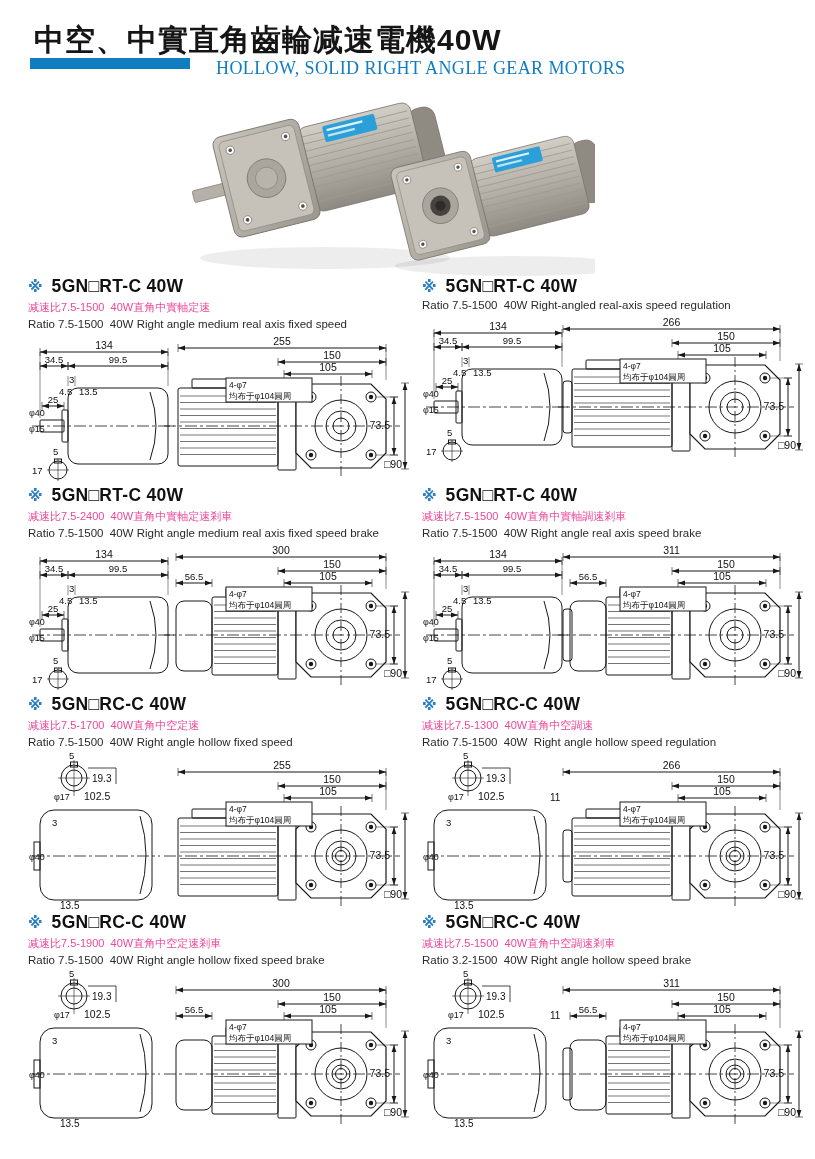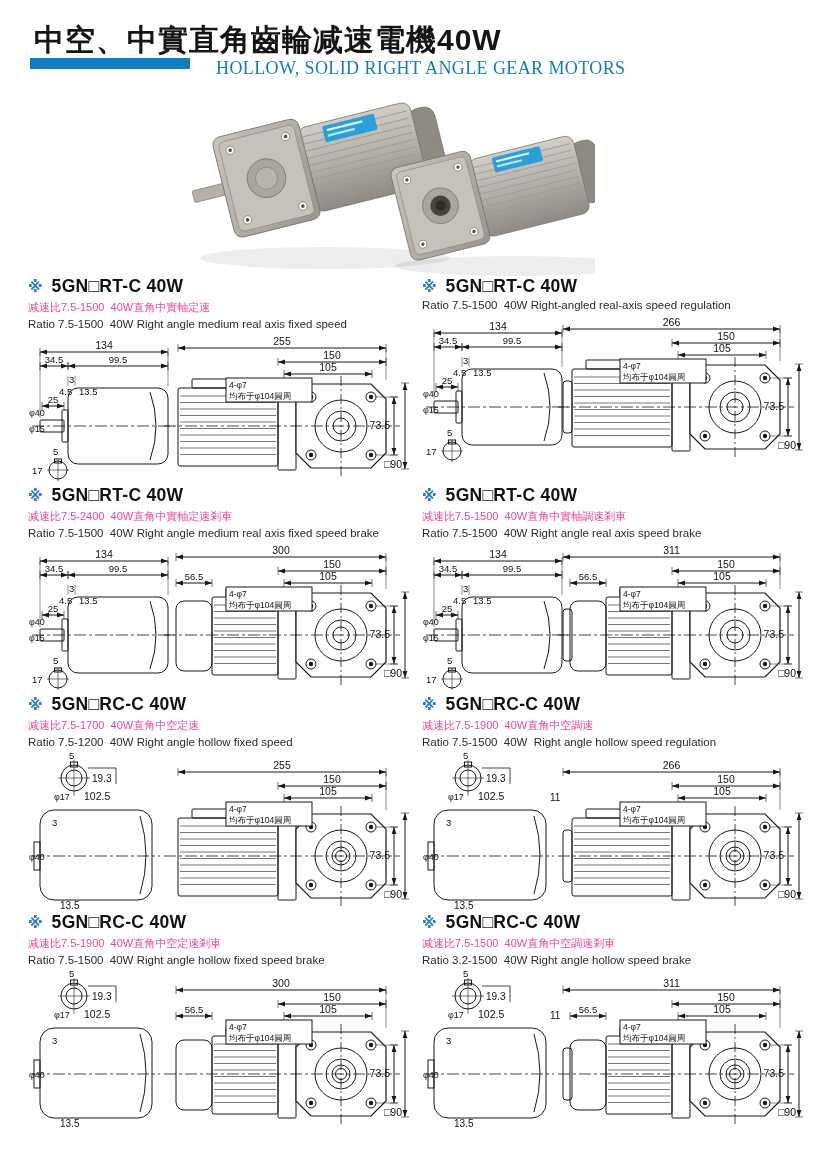--- a/index.html
+++ b/index.html
@@ -607,21 +607,21 @@
       <text x="374" y="134" font-size="10.5" text-anchor="end" fill="#101010">□90</text>
     </svg>
 </section>
 
 <section class="sec" style="left:28px;top:694px">
   <div class="sec-head">
     <span class="marker">※</span>
     <span class="model">5GN□RC-C 40W</span>
   </div>
   <div class="desc-zh">减速比7.5-1700  40W直角中空定速</div>
-  <div class="desc-en">Ratio 7.5-1200  40W Right angle hollow fixed speed</div>
+  <div class="desc-en">Ratio 7.5-1500  40W Right angle hollow fixed speed</div>
   <svg class="drawing" id="dwg-4" width="385" height="158" viewBox="0 0 385 158">
       <circle cx="46" cy="26" r="13" fill="none" stroke="#181818" stroke-width="1"></circle>
       <circle cx="46" cy="26" r="8" fill="none" stroke="#181818" stroke-width="1"></circle>
       <rect x="42.5" y="10" width="7" height="5" rx="0" fill="none" stroke="#181818" stroke-width="1"></rect>
       <line x1="30" y1="26" x2="62" y2="26" stroke="#181818" stroke-width="0.6" fill="none"></line>
       <line x1="46" y1="8" x2="46" y2="44" stroke="#181818" stroke-width="0.6" fill="none"></line>
       <text x="41" y="7" font-size="9.5" text-anchor="start" fill="#101010">5</text>
       <line x1="60" y1="16" x2="88" y2="16" stroke="#181818" stroke-width="0.8" fill="none"></line>
       <line x1="88" y1="16" x2="88" y2="32" stroke="#181818" stroke-width="0.8" fill="none"></line>
       <text x="64" y="30" font-size="10" text-anchor="start" fill="#101010">19.3</text>
@@ -699,21 +699,21 @@
       <line x1="373" y1="147" x2="381" y2="147" stroke="#181818" stroke-width="0.6" fill="none"></line>
       <text x="374" y="146" font-size="10.5" text-anchor="end" fill="#101010">□90</text>
     </svg>
 </section>
 
 <section class="sec" style="left:422px;top:694px">
   <div class="sec-head">
     <span class="marker">※</span>
     <span class="model">5GN□RC-C 40W</span>
   </div>
-  <div class="desc-zh">减速比7.5-1900  40W直角中空調速</div>
+  <div class="desc-zh">减速比7.5-1300  40W直角中空調速</div>
   <div class="desc-en">Ratio 7.5-1500  40W  Right angle hollow speed regulation</div>
   <svg class="drawing" id="dwg-5" width="385" height="158" viewBox="0 0 385 158">
       <circle cx="46" cy="26" r="13" fill="none" stroke="#181818" stroke-width="1"></circle>
       <circle cx="46" cy="26" r="8" fill="none" stroke="#181818" stroke-width="1"></circle>
       <rect x="42.5" y="10" width="7" height="5" rx="0" fill="none" stroke="#181818" stroke-width="1"></rect>
       <line x1="30" y1="26" x2="62" y2="26" stroke="#181818" stroke-width="0.6" fill="none"></line>
       <line x1="46" y1="8" x2="46" y2="44" stroke="#181818" stroke-width="0.6" fill="none"></line>
       <text x="41" y="7" font-size="9.5" text-anchor="start" fill="#101010">5</text>
       <line x1="60" y1="16" x2="88" y2="16" stroke="#181818" stroke-width="0.8" fill="none"></line>
       <line x1="88" y1="16" x2="88" y2="32" stroke="#181818" stroke-width="0.8" fill="none"></line>

